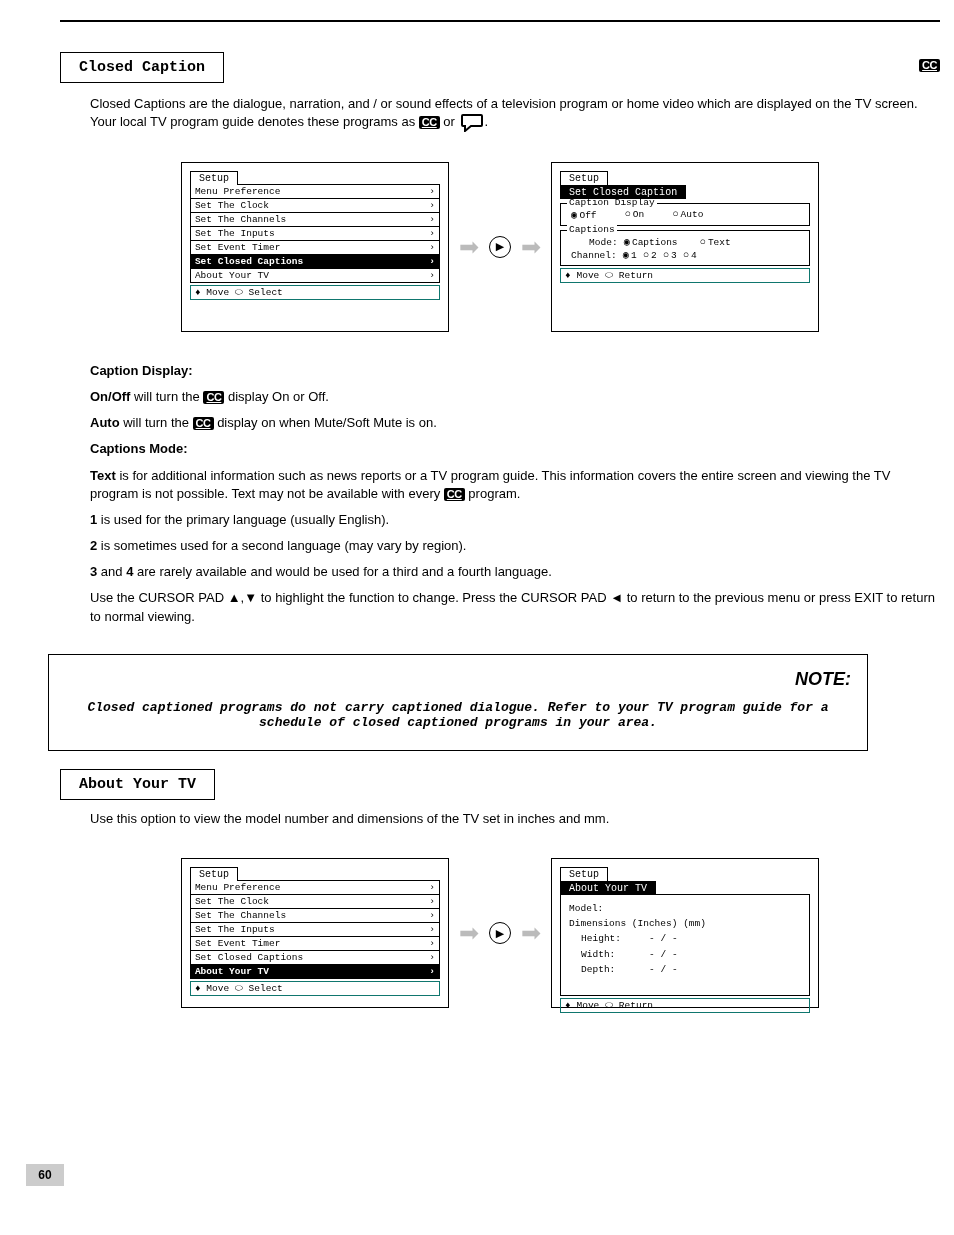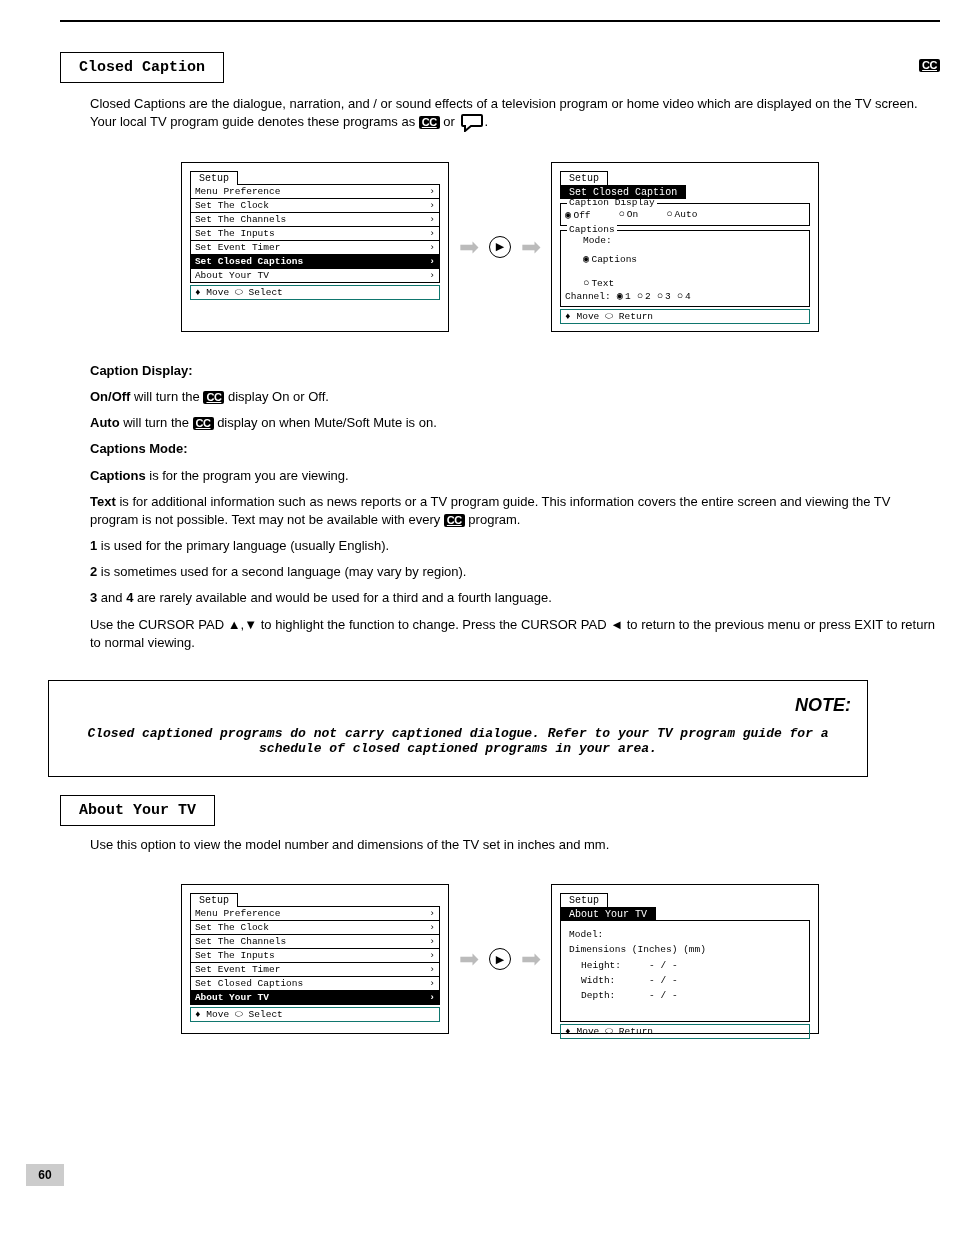--- a/index.html
+++ b/index.html
@@ -101,21 +101,21 @@
   }
   .footer-bar {
     border: 1px solid #0f766e;
     padding: 1px 4px;
     margin-top: 2px;
     font-size: 9.5px;
   }
   .fieldset {
     border: 1px solid #000;
     margin-top: 4px;
-    padding: 4px 4px;
+    padding: 4px 10px;
     position: relative;
     font-size: 9.5px;
   }
   .fieldset .legend {
     position: absolute;
     top: -7px;
     left: 6px;
     background: #fff;
     padding: 0 2px;
     font-size: 9.5px;
@@ -240,21 +240,21 @@
           <span class="legend">Caption Display</span>
           <div class="row-opts">
             <span><span class="radio">◉</span><span>Off</span></span>
             <span><span class="radio">○</span><span>On</span></span>
             <span><span class="radio">○</span><span>Auto</span></span>
           </div>
         </div>
 
         <div class="fieldset">
           <span class="legend">Captions</span>
-          <div class="row-line" style="margin-left:18px;flex-direction:column;">
+          <div class="row-line" style="margin-left:18px;">
             <span>Mode:</span>
             <span><span class="radio">◉</span><span>Captions</span></span>
             <span class="sp"></span>
             <span><span class="radio">○</span><span>Text</span></span>
           </div>
           <div class="row-line">
             <span>Channel:</span>
             <span><span class="radio">◉</span><span>1</span></span>
             <span><span class="radio">○</span><span>2</span></span>
             <span><span class="radio">○</span><span>3</span></span>
@@ -280,24 +280,20 @@
     </p>
     <p>
       <span class="bold">Auto</span>
       <span>will turn the</span>
       <span class="cc-badge">CC</span>
       <span>display on when Mute/Soft Mute is on.</span>
     </p>
 
     <p>
       <span class="bold">Captions Mode:</span>
-    </p>
-    <p>
-      <span class="bold">Captions</span>
-      <span>is for the program you are viewing.</span>
     </p>
     <p>
       <span class="bold">Text</span>
       <span>is for additional information such as news reports or a TV program guide. This information covers the entire screen and viewing the TV program is not possible. Text may not be available with every</span>
       <span class="cc-badge">CC</span>
       <span>program.</span>
     </p>
 
     <p>
       <span class="bold">1</span>

